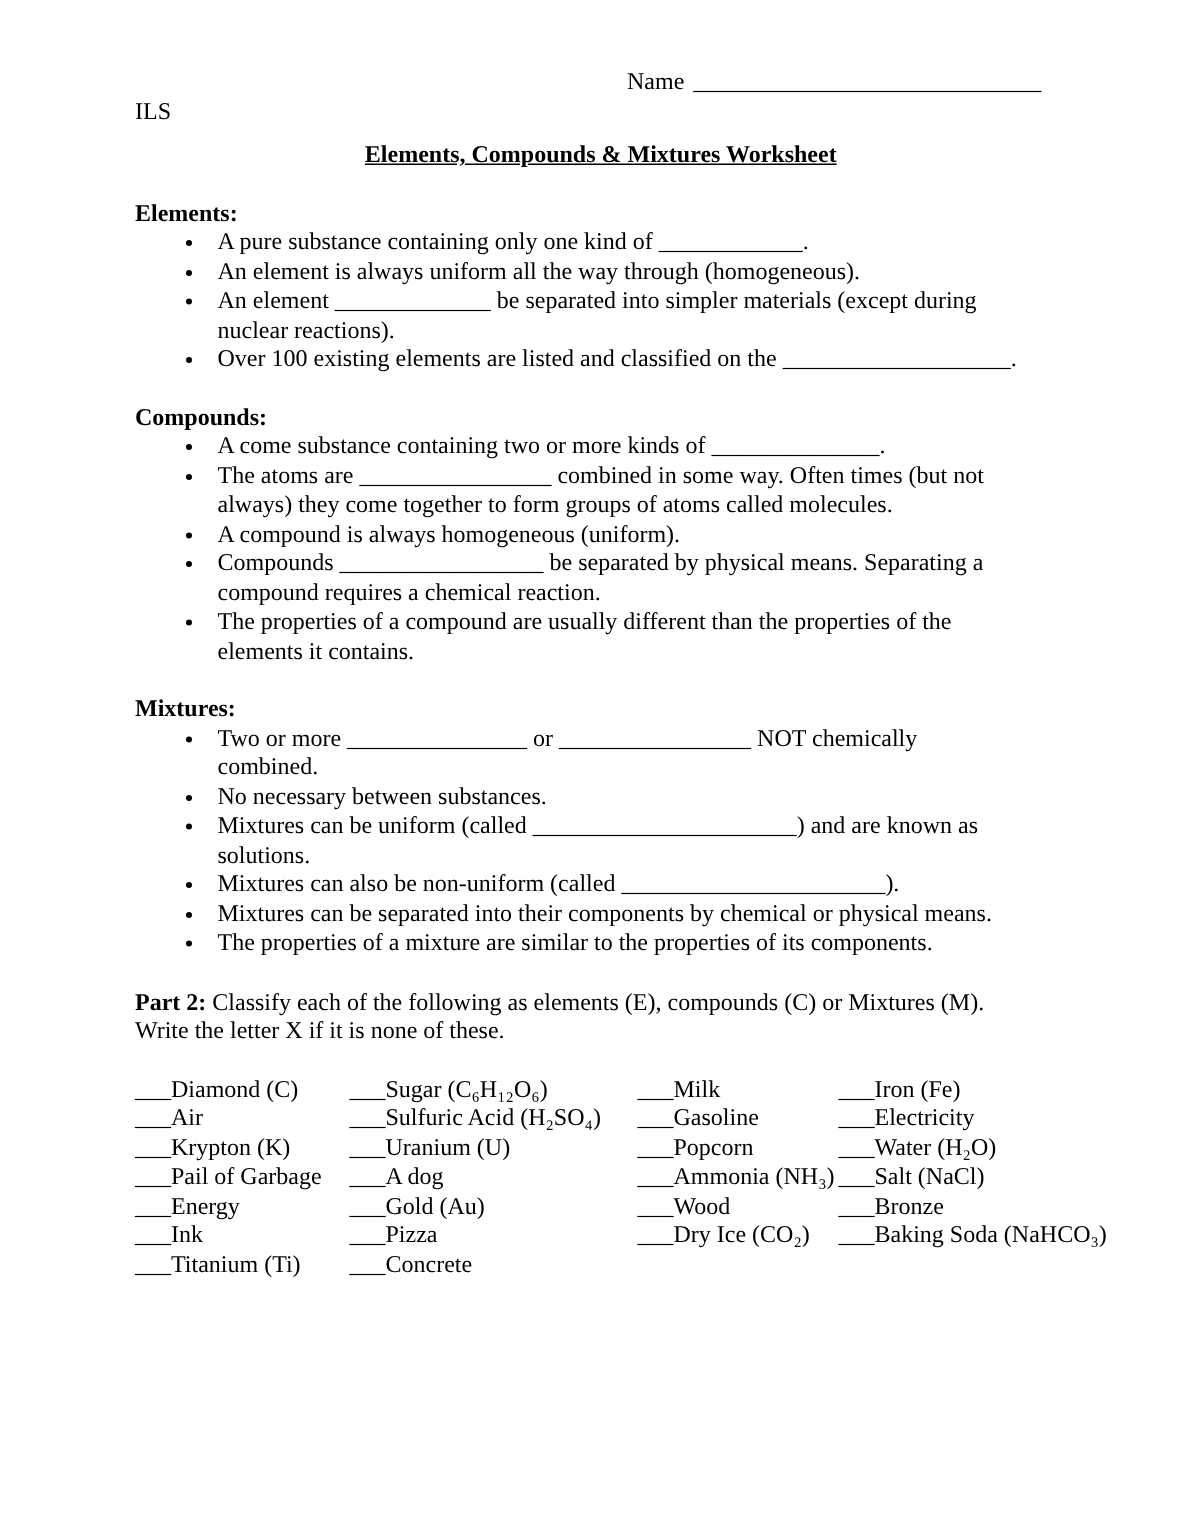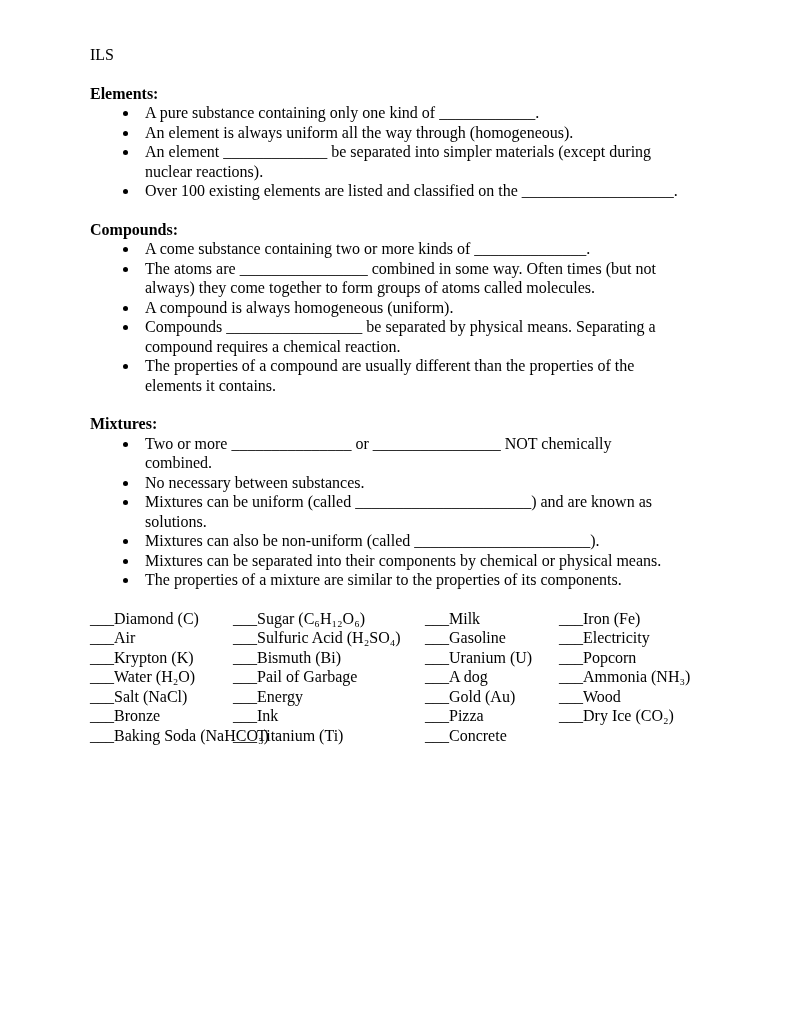--- a/index.html
+++ b/index.html
@@ -56,23 +56,29 @@
     display: grid;
     grid-template-columns: 143px 192px 134px auto;
   }
   .classify-cell { white-space: nowrap; }
 </style>
 </head>
 <body>
 
 <div class="page">
 
+  <div class="name-line">
+    <span>Name</span><span class="name-blank">_____________________________</span>
+  </div>
 
   <div class="course-code">ILS</div>
 
+  <div class="doc-title">
+    <span class="title-text">Elements, Compounds &amp; Mixtures Worksheet</span>
+  </div>
 
 
   <div class="section-heading">Elements:</div>
   <ul class="bullet-list">
     <li>A pure substance containing only one kind of ____________.</li>
     <li>An element is always uniform all the way through (homogeneous).</li>
     <li>An element _____________ be separated into simpler materials (except during
 nuclear reactions).</li>
     <li>Over 100 existing elements are listed and classified on the ___________________.</li>
   </ul>
@@ -94,34 +100,37 @@
     <li>Two or more _______________ or ________________ NOT chemically
 combined.</li>
     <li>No necessary between substances.</li>
     <li>Mixtures can be uniform (called ______________________) and are known as
 solutions.</li>
     <li>Mixtures can also be non-uniform (called ______________________).</li>
     <li>Mixtures can be separated into their components by chemical or physical means.</li>
     <li>The properties of a mixture are similar to the properties of its components.</li>
   </ul>
 
+  <div class="part-intro">
+    <span class="part-label">Part 2:</span><span class="intro-text"> Classify each of the following as elements (E), compounds (C) or Mixtures (M).
+Write the letter X if it is none of these.</span>
+  </div>
 
   <div class="classify-grid">
     <span class="classify-cell">___Diamond (C)</span>
     <span class="classify-cell">___Sugar (C₆H₁₂O₆)</span>
     <span class="classify-cell">___Milk</span>
     <span class="classify-cell">___Iron (Fe)</span>
 
     <span class="classify-cell">___Air</span>
     <span class="classify-cell">___Sulfuric Acid (H₂SO₄)</span>
     <span class="classify-cell">___Gasoline</span>
     <span class="classify-cell">___Electricity</span>
 
     <span class="classify-cell">___Krypton (K)</span>
-    <span class="classify-cell">___Bismuth (Bi)</span>
     <span class="classify-cell">___Uranium (U)</span>
     <span class="classify-cell">___Popcorn</span>
 
     <span class="classify-cell">___Water (H₂O)</span>
     <span class="classify-cell">___Pail of Garbage</span>
     <span class="classify-cell">___A dog</span>
 
     <span class="classify-cell">___Ammonia (NH₃)</span>
     <span class="classify-cell">___Salt (NaCl)</span>
     <span class="classify-cell">___Energy</span>

